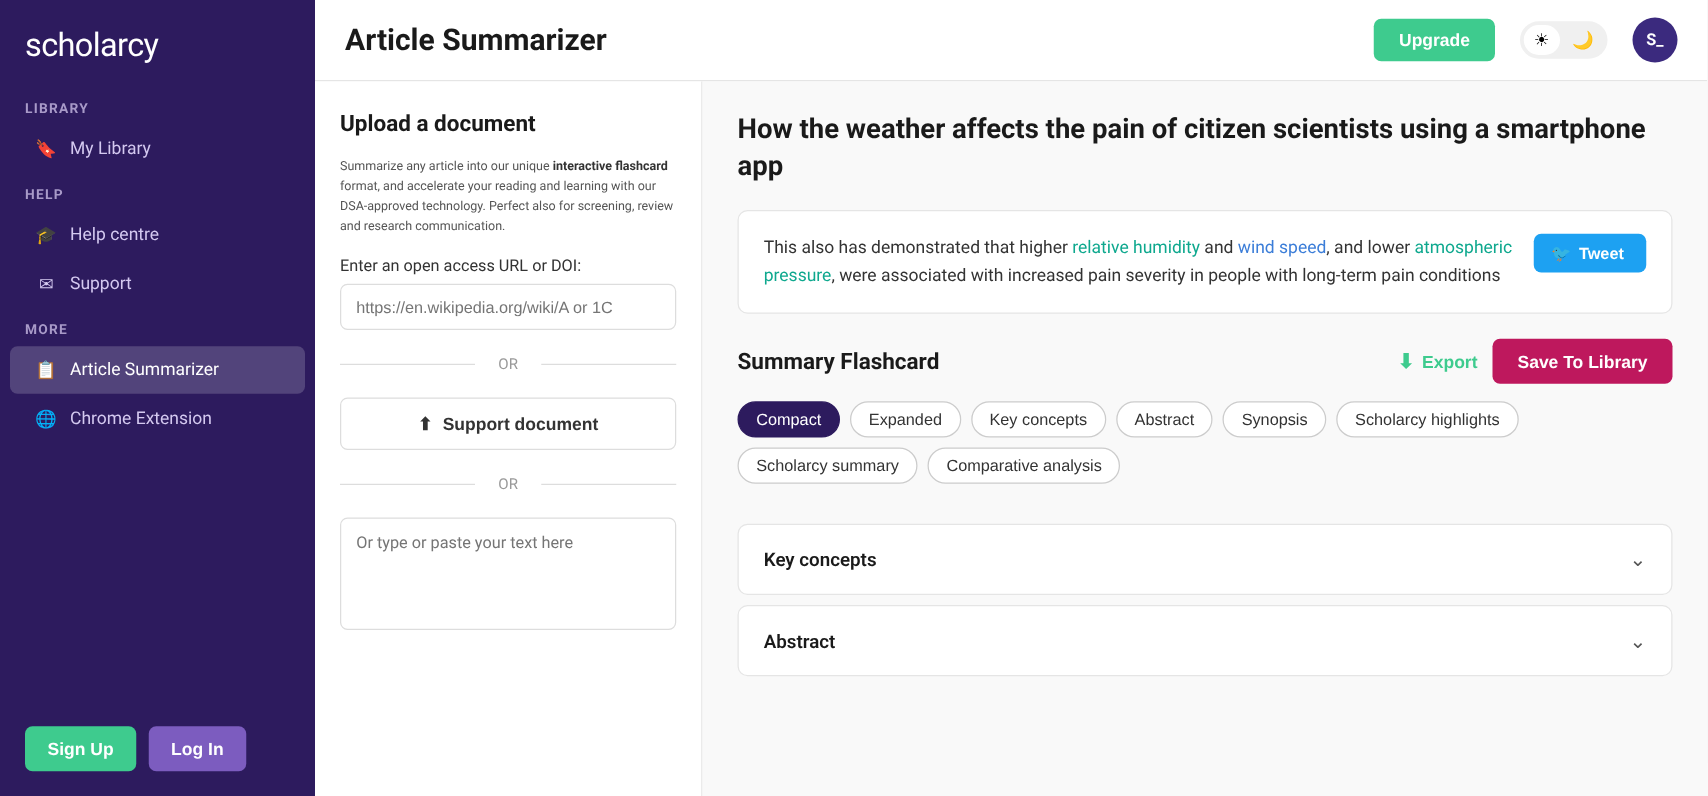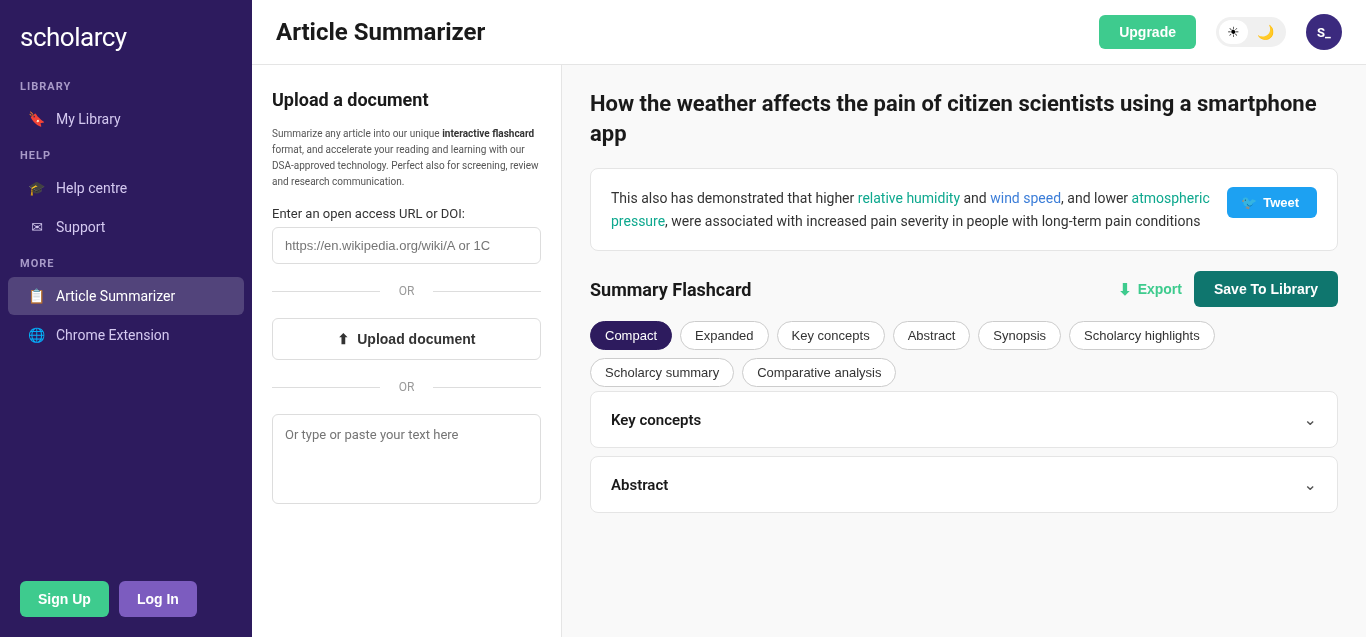--- a/index.html
+++ b/index.html
@@ -300,34 +300,34 @@
       align-items: center;
       gap: 6px;
       background: none;
       border: none;
       color: #3ecb8e;
       font-size: 14px;
       font-weight: 600;
       cursor: pointer;
     }
     .save-btn {
-      background: #0f766e;
+      background: #be185d;
       color: white;
       border: none;
       border-radius: 6px;
       padding: 10px 20px;
       font-size: 14px;
       font-weight: 700;
       cursor: pointer;
     }
     .filter-tags {
       display: flex;
       flex-wrap: wrap;
       gap: 8px;
-      margin-bottom: 4px;
+      margin-bottom: 32px;
     }
     .tag {
       border: 1px solid #ccc;
       border-radius: 20px;
       padding: 6px 14px;
       font-size: 13px;
       color: #333;
       cursor: pointer;
       background: white;
     }
@@ -427,21 +427,21 @@
       <p class="upload-desc">
         <span>Summarize any article into our unique </span><strong>interactive flashcard</strong><span> format, and accelerate your reading and learning with our DSA-approved technology. Perfect also for screening, review and research communication.</span>
       </p>
       <div>
         <p class="url-label">Enter an open access URL or DOI:</p>
         <input class="url-input" type="text" placeholder="https://en.wikipedia.org/wiki/A or 1C" style="">
       </div>
       <div class="or-divider">OR</div>
       <button class="btn-upload">
         <span>⬆</span>
-        <span>Upload document</span>
+        <span>Support document</span>
       </button>
       <div class="or-divider">OR</div>
       <textarea class="text-area" placeholder="Or type or paste your text here" style=""></textarea>
     </div>
 
     <div id="right-panel">
       <h2 class="article-title">How the weather affects the pain of citizen scientists using a smartphone app</h2>
 
       <div class="abstract-box">
         <p class="abstract-text">

